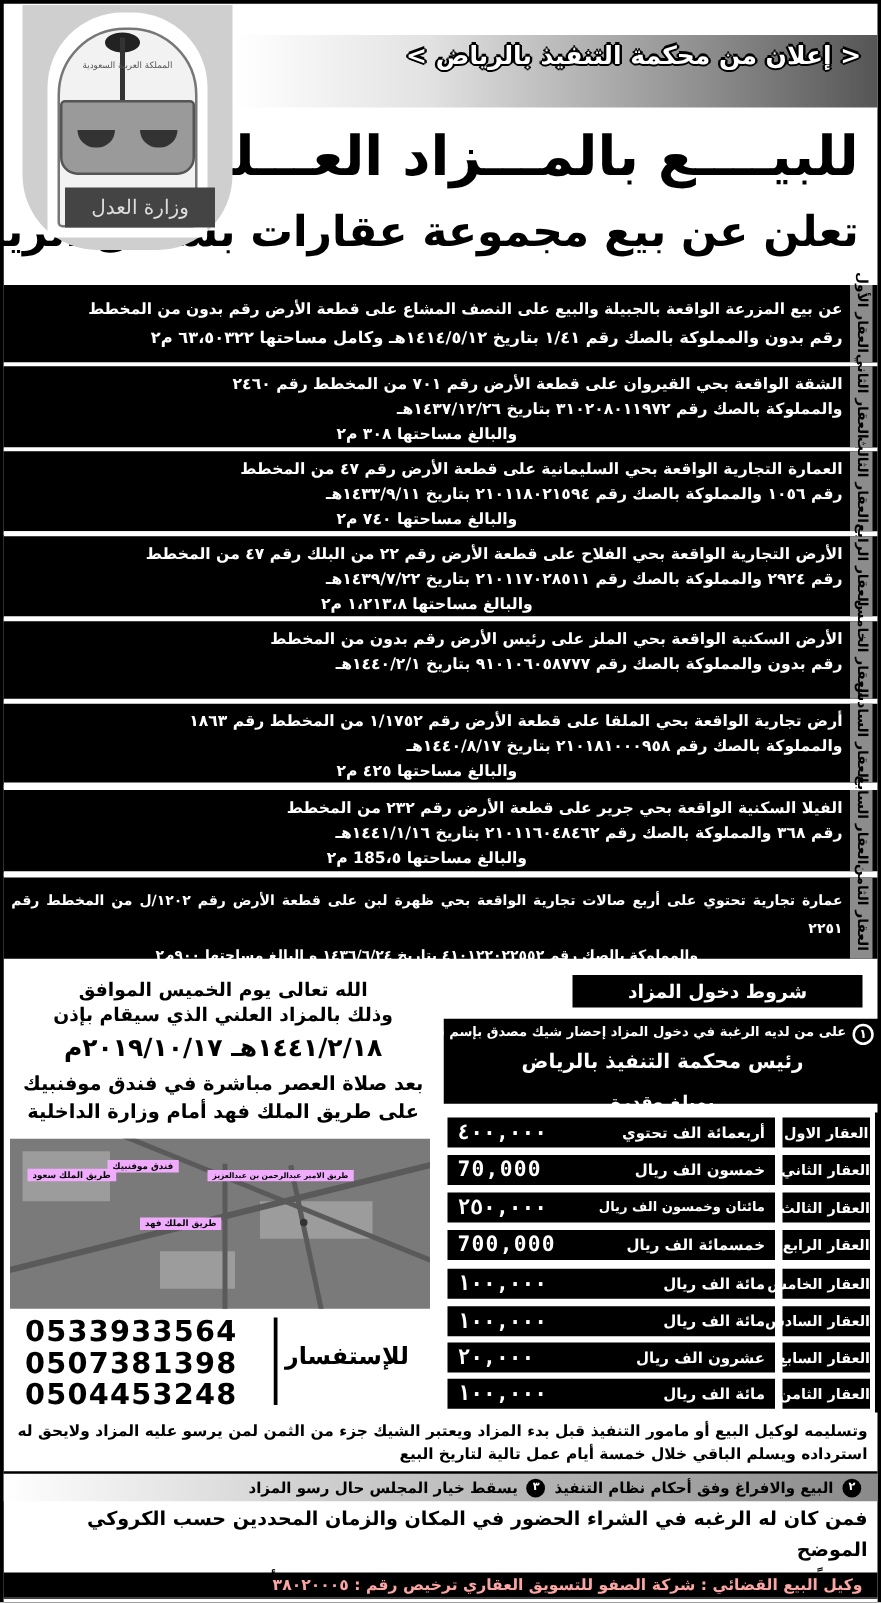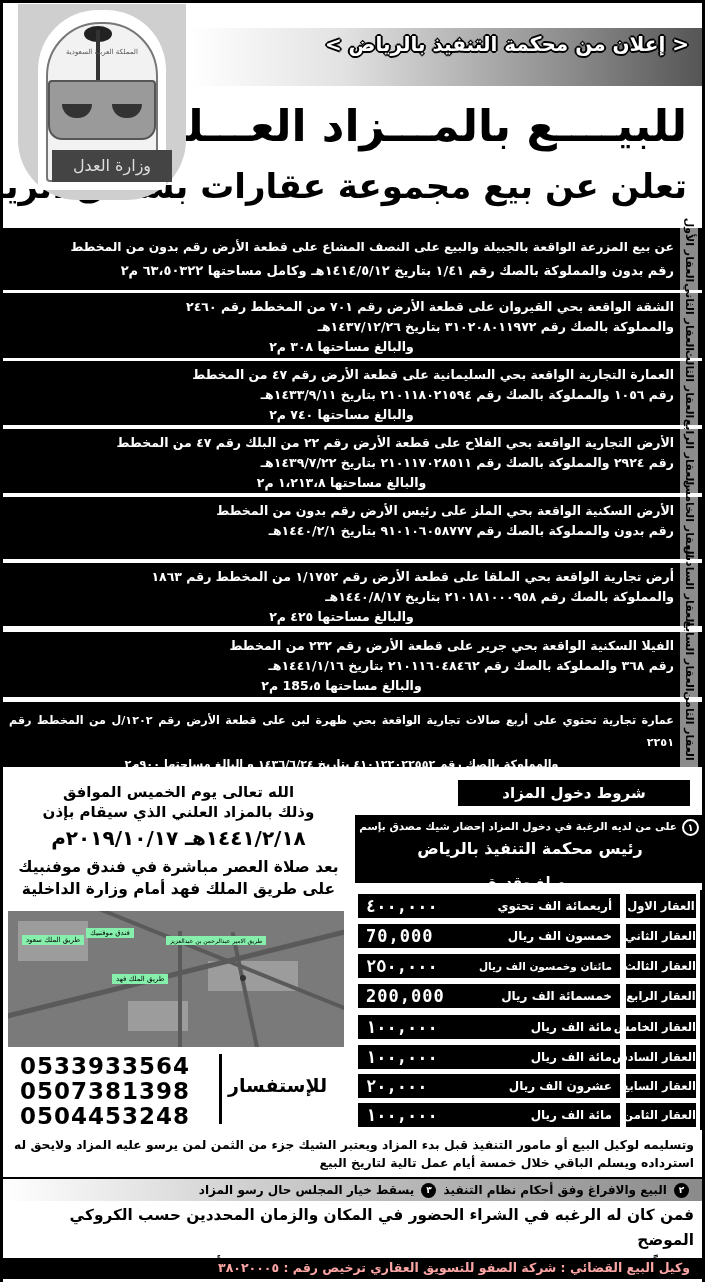--- a/index.html
+++ b/index.html
@@ -40,21 +40,21 @@
 
   
   #auction-info { left: 6px; top: 782px; width: 345px; text-align: center; direction: rtl; font-weight: bold; }
   #auction-info .l1 { font-size: 15px; line-height: 20px; }
   #auction-info .date { font-size: 20px; line-height: 28px; margin-top: 2px; }
   #auction-info .venue { font-size: 15.5px; line-height: 22px; margin-top: 4px; }
 
   #map { left: 8px; top: 911px; width: 336px; height: 136px; background: #7a7a7a; overflow: hidden; }
   #map .road { position: absolute; background: #5a5a5a; }
   #map .blk { position: absolute; background: #9c9c9c; }
-  #map .tag { position: absolute; background: #86efac; color: #000; font-size: 7px; font-weight: normal; padding: 1px 4px; direction: rtl; white-space: nowrap; }
+  #map .tag { position: absolute; background: #f0abfc; color: #000; font-size: 7px; font-weight: bold; padding: 1px 4px; direction: rtl; white-space: nowrap; }
 
   #phones { left: 20px; top: 1054px; width: 190px; font-family: "DejaVu Sans", sans-serif; font-weight: bold; font-size: 23px; letter-spacing: 1px; line-height: 25px; }
   #phones-divider { left: 219px; top: 1054px; width: 3px; height: 70px; background: #000; }
   #inquiry-label { left: 228px; top: 1074px; font-size: 19px; font-weight: bold; direction: rtl; }
 
   
   #cond-header { left: 458px; top: 780px; width: 232px; height: 26px; background: #000; color: #fff; text-align: center; font-size: 15px; font-weight: bold; line-height: 26px; direction: rtl; letter-spacing: 1px; }
   #cond1 { left: 355px; top: 815px; width: 350px; height: 68px; background: #000; color: #fff; direction: rtl; }
   #cond1 .num { position: absolute; right: 6px; top: 4px; width: 17px; height: 17px; border: 2px solid #fff; border-radius: 50%; font-size: 10px; text-align: center; line-height: 13px; font-weight: bold; }
   #cond1 .t1 { position: absolute; right: 28px; top: 5px; font-size: 10.5px; font-weight: bold; white-space: nowrap; }
@@ -243,21 +243,21 @@
   </div>
   <div class="price-row" style="top:60px;">
     <div class="amt">
         <span class="fig">٢٥٠,٠٠٠</span>
         <span class="words" style="font-size:10.5px;">مائتان وخمسون الف ريال</span>
       </div>
     <div class="name">العقار الثالث</div>
   </div>
   <div class="price-row" style="top:90px;">
     <div class="amt">
-        <span class="fig">200,000</span>
+        <span class="fig">700,000</span>
         <span class="words">خمسمائة الف ريال</span>
       </div>
     <div class="name">العقار الرابع</div>
   </div>
   <div class="price-row" style="top:121px;">
     <div class="amt">
         <span class="fig">١٠٠,٠٠٠</span>
         <span class="words">مائة الف ريال</span>
       </div>
     <div class="name">العقار الخامس</div>

